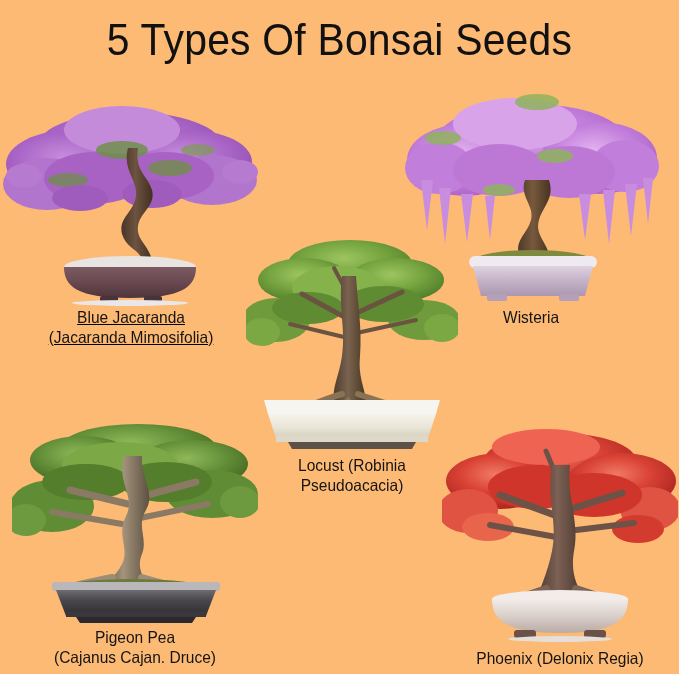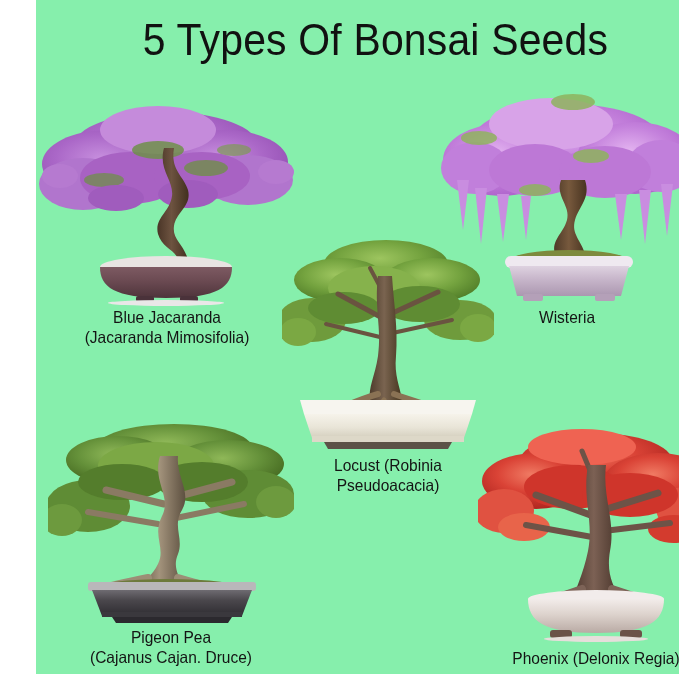--- a/index.html
+++ b/index.html
@@ -1,21 +1,21 @@
 <!DOCTYPE html>
 <html><head>
 <meta charset="utf-8">
 <style>
   html,body{margin:0;padding:0;}
   body{
     width:679px;height:674px;position:relative;overflow:hidden;
     background:#ffffff;
     font-family:"Liberation Sans","DejaVu Sans",sans-serif;
   }
-  #poster{position:absolute;inset:0;background:#86efac;margin-left:36px;}
+  #poster{position:absolute;inset:0;background:#fdba74;}
 
   
   .banner{
     position:absolute;left:0;top:0;width:679px;height:79px;
     background:linear-gradient(to bottom,#c9d29a 0%,#d3db ataque 0%,#ccd49e 18%,#dde3bb 52%,#eef1de 78%,#fbfcf6 95%,#ffffff 100%);
   }
   .banner-title{
     position:absolute;left:0;top:0;width:679px;height:79px;
     display:flex;align-items:center;justify-content:center;
     font-size:44px;letter-spacing:.2px;color:#111111;
@@ -30,21 +30,21 @@
   .art{position:relative;width:100%;}
   .caption{
     text-align:center;color:#141414;
     font-size:16.5px;line-height:19.5px;
     font-family:"Liberation Sans Narrow","Liberation Sans","DejaVu Sans Condensed",sans-serif;
     transform:scaleX(.94);transform-origin:center top;
     white-space:pre-line;margin-top:2px;
   }
 
   
-  #cell-jacaranda{left:2px;  top:84px;  width:258px;}
+  #cell-jacaranda{left:2px;  top:84px;  width:258px;text-decoration:underline;}
   #cell-wisteria {left:403px;top:84px;  width:256px;}
   #cell-locust   {left:246px;top:228px; width:212px;}
   #cell-pigeonpea{left:12px; top:420px; width:246px;}
   #cell-phoenix  {left:442px;top:425px; width:236px;}
 
   
   .tree-svg{display:block;width:100%;height:auto;}
 </style>
 </head>
 <body>

